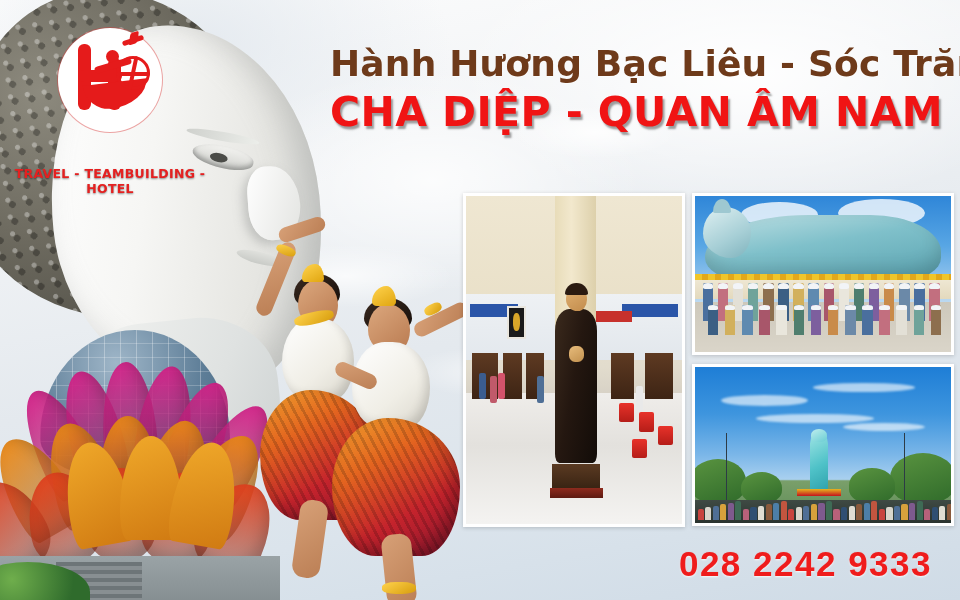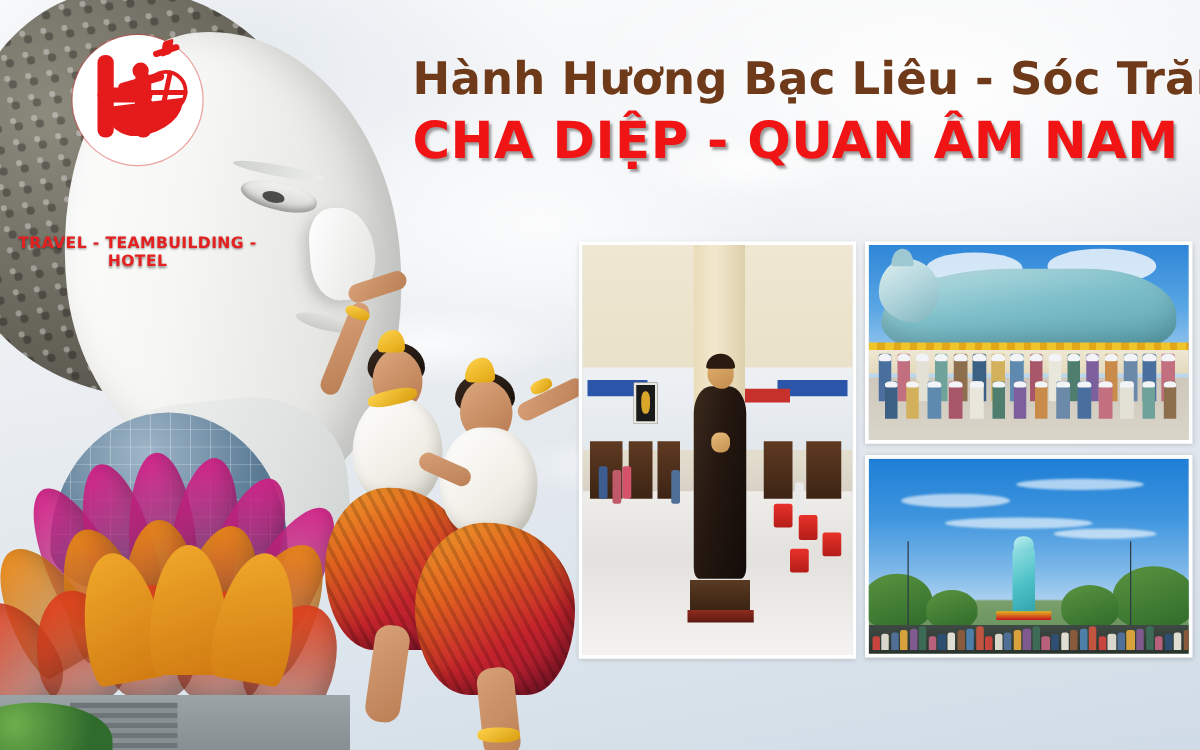--- a/index.html
+++ b/index.html
@@ -224,21 +224,20 @@
     color:#f5b31a;
     font-family:"DejaVu Sans", sans-serif;
     text-shadow:1px 1px 2px rgba(0,0,0,.5);
   }
   .logo-sub{
     position:absolute; left:0; top:144px; width:196px; text-align:center;
     font-size:12.5px; font-weight:bold; letter-spacing:.3px;
     color:#e52020;
     font-family:"DejaVu Sans", sans-serif;
     text-shadow:0 1px 2px rgba(0,0,0,.45);
-    margin-top:20px;
   }
 
   
   .panel{
     position:absolute;
     border:3px solid #ffffff;
     overflow:hidden;
     box-shadow:0 1px 4px rgba(0,0,0,.18);
     background:#cfd6dc;
   }
@@ -636,14 +635,15 @@
       <div class="lg-plane"></div>
     </div>
     <div class="logo-sub">TRAVEL - TEAMBUILDING - HOTEL</div>
   </div>
 
   <div class="headline">
     <div class="hl1">Hành Hương Bạc Liêu - Sóc Trăng</div>
     <div class="hl2">CHA DIỆP - QUAN ÂM NAM HẢI</div>
   </div>
 
+  <div class="phone">028 2242 9333</div>
 
 </div>
 
 </body></html>

